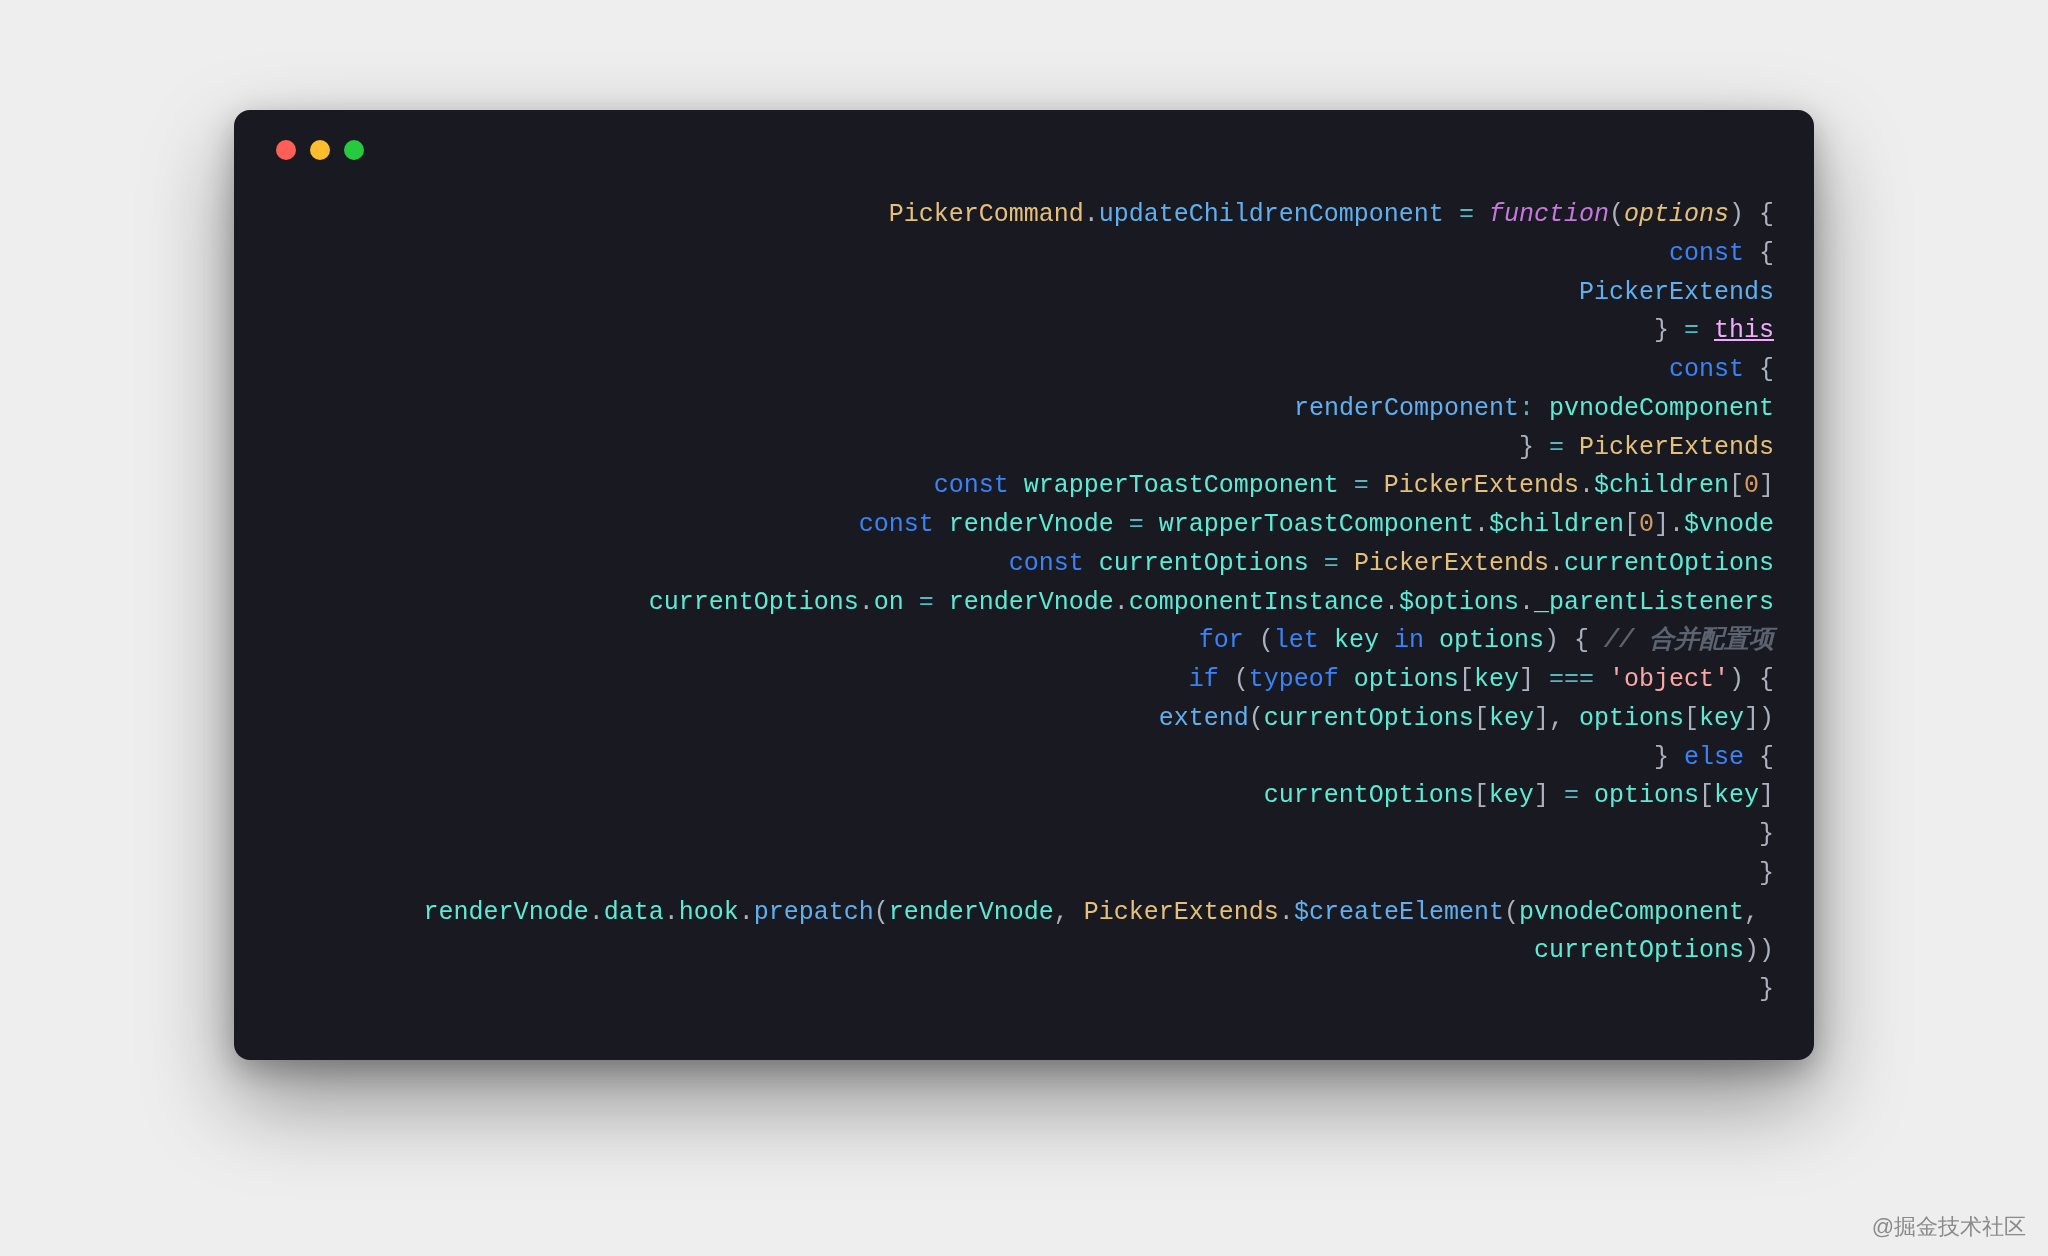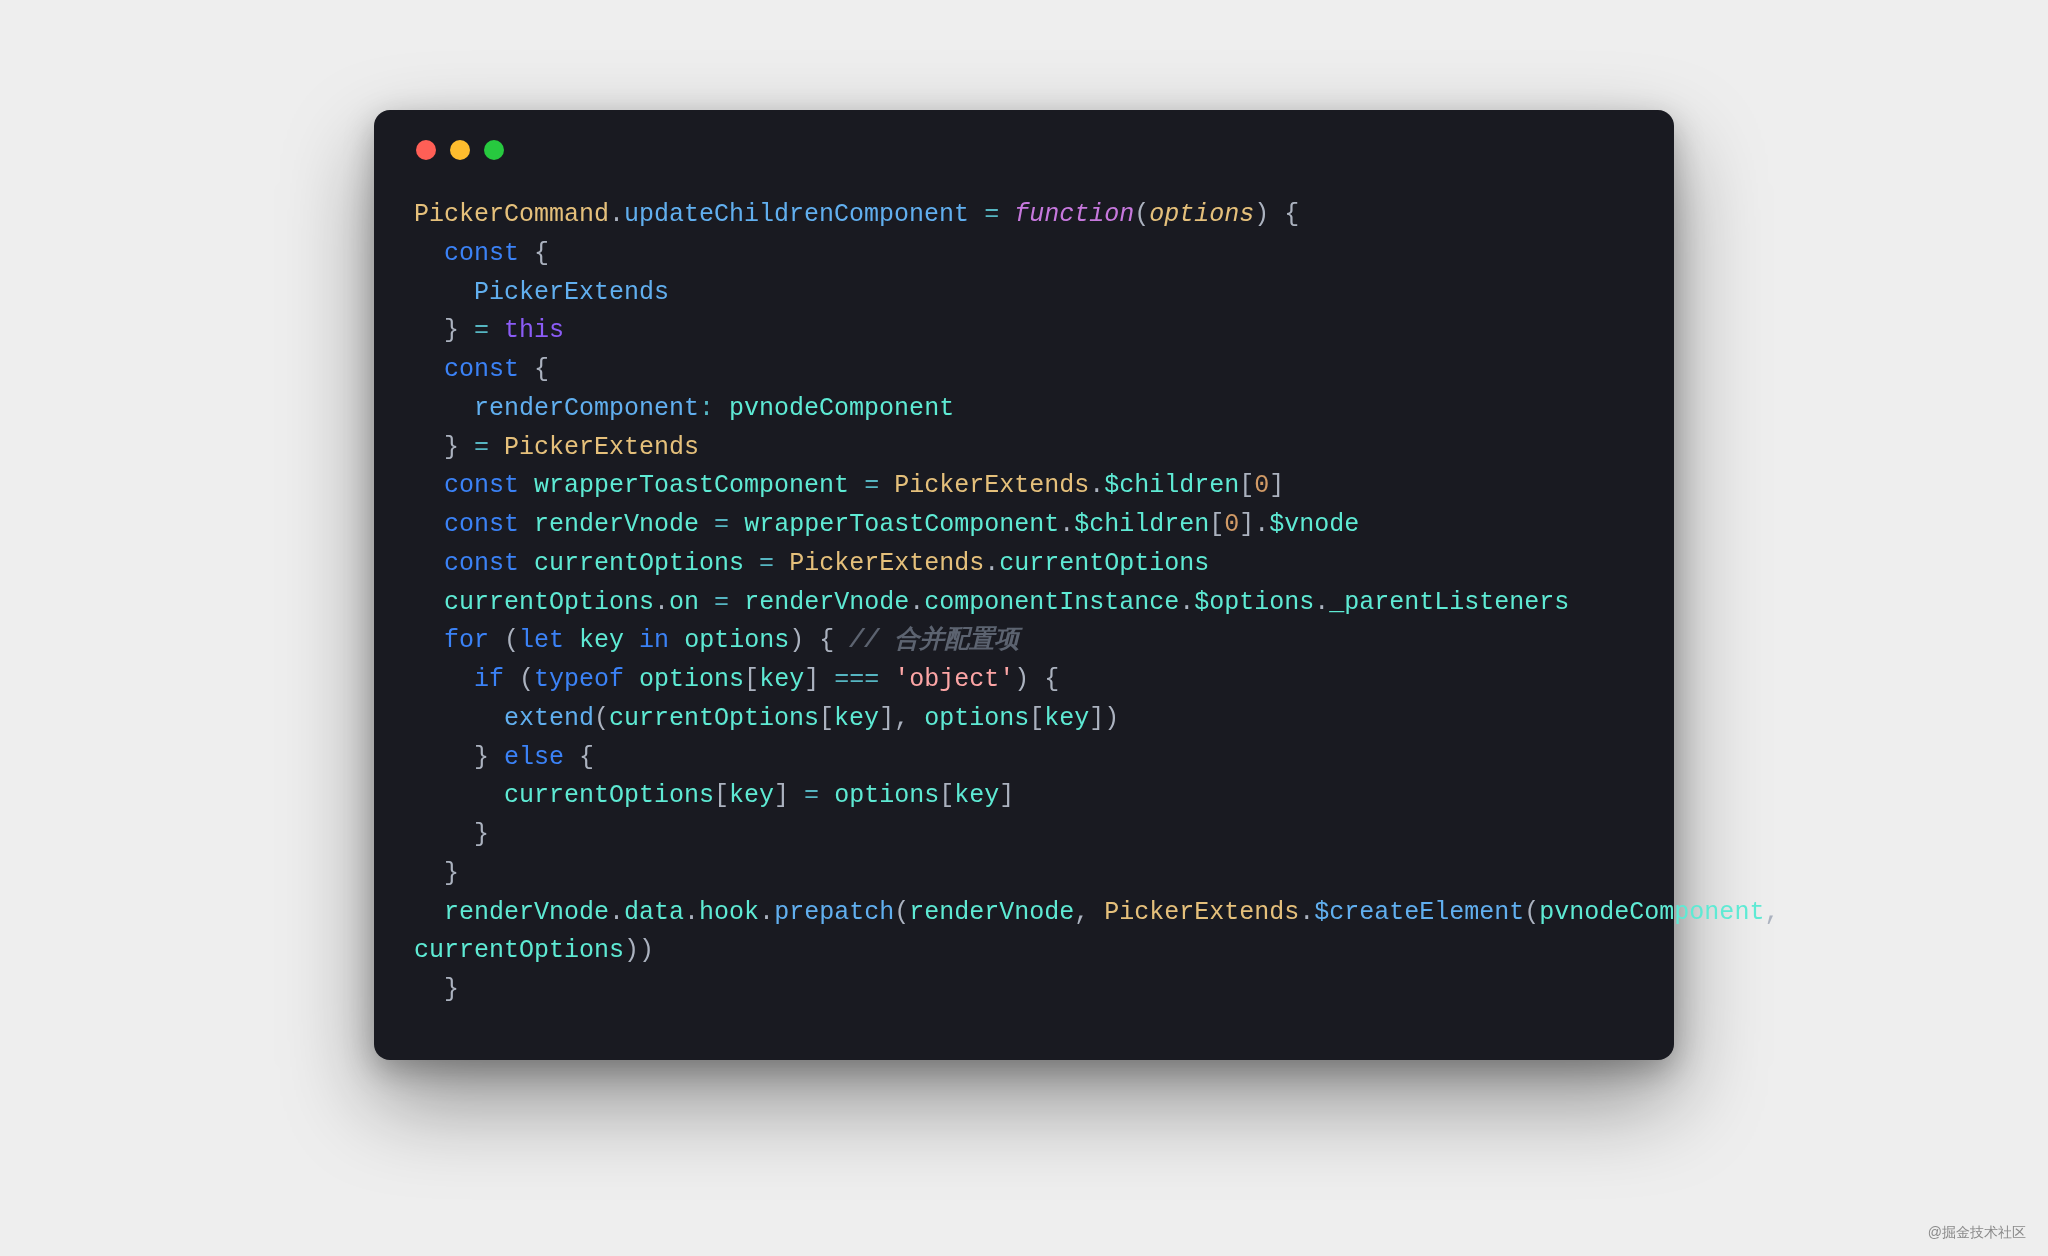--- a/index.html
+++ b/index.html
@@ -14,26 +14,27 @@
   .stage {
     width: 2048px;
     height: 1256px;
     position: relative;
     display: flex;
     align-items: flex-start;
     justify-content: center;
   }
   .window {
     margin-top: 110px;
-    width: 1300px;
+    width: 1580px;
     background: #191a21;
     border-radius: 16px;
     box-shadow: 0 40px 90px rgba(0,0,0,0.40), 0 10px 30px rgba(0,0,0,0.25);
     padding: 30px 40px 50px 40px;
     box-sizing: border-box;
+    text-align: right;
   }
   .traffic-lights {
     display: flex;
     gap: 14px;
     margin-bottom: 36px;
     margin-left: 2px;
   }
   .dot {
     width: 20px;
     height: 20px;
@@ -58,28 +59,28 @@
   .tk-prop    { color: #61afef; }   
   .tk-punc    { color: #abb2bf; }   
   .tk-op      { color: #56b6c2; }   
   .tk-kw      { color: #3b82f6; }   
   .tk-kwi     { color: #c678dd; font-style: italic; } 
   .tk-param   { color: #e5c07b; font-style: italic; }
   .tk-var     { color: #5eead4; }   
   .tk-num     { color: #d19a66; }   
   .tk-str     { color: #fca5a5; }   
   .tk-comment { color: #5c6370; font-style: italic; font-weight: bold; }
-  .tk-this    { color: #8b5cf6; }
+  .tk-this    { color: #f0abfc; text-decoration: underline; }
 
   .watermark {
     position: absolute;
     right: 22px;
     bottom: 14px;
     font-family: -apple-system, "PingFang SC", "Microsoft YaHei", sans-serif;
-    font-size: 14px;
+    font-size: 22px;
     color: #8a8a8a;
   }
 </style>
 </head>
 <body>
 
 <div class="stage">
   <div class="window">
     <div class="traffic-lights">
       <div class="dot red"></div>

